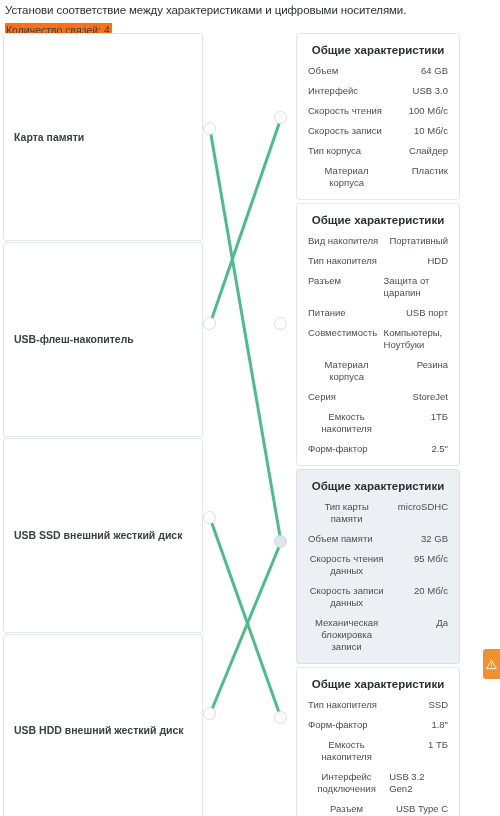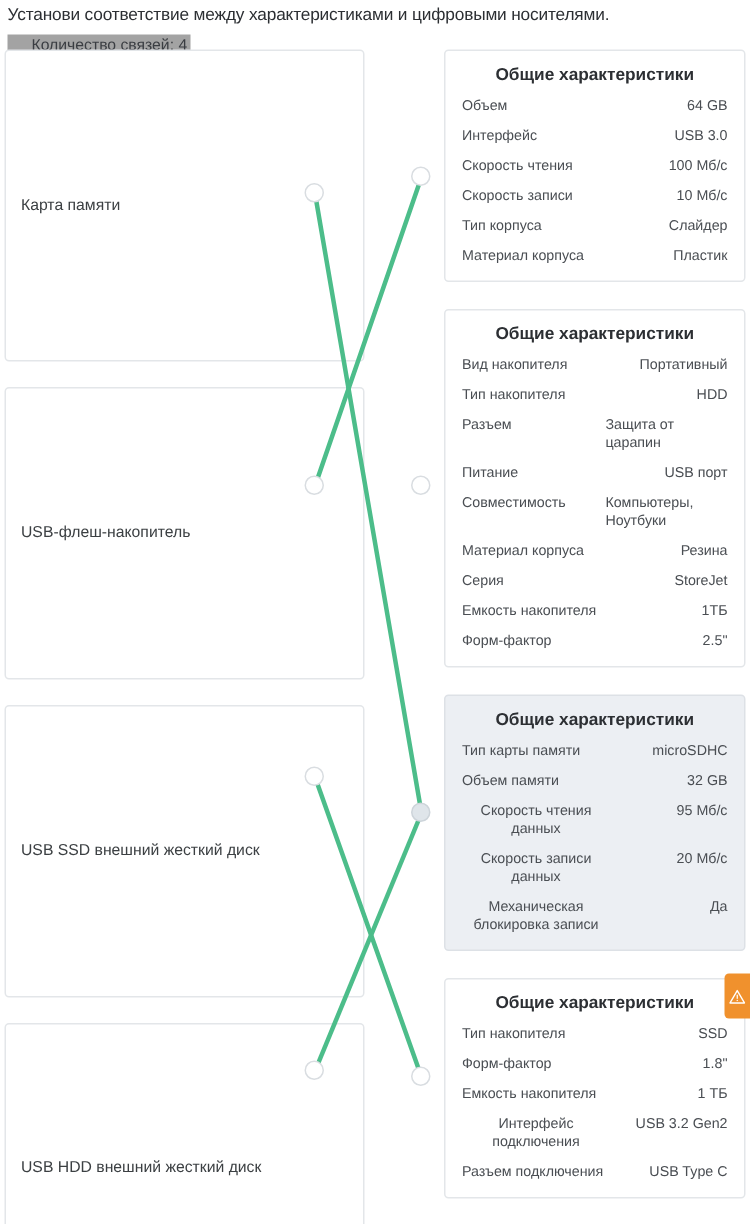--- a/index.html
+++ b/index.html
@@ -25,61 +25,62 @@
     font-weight: normal;
     color: #2c2f33;
     letter-spacing: -0.1px;
     line-height: 14px;
   }
   .link-count {
     position: absolute;
     left: 5px; top: 23px;
     font-size: 10.5px;
     color: #3a3d42;
-    background: #a3a3a3;
-    padding: 1px 2px 1px 16px;
+    background: #f97316;
+    padding: 1px 2px 1px 1px;
     line-height: 12px;
     white-space: nowrap;
   }
 
   
   .left-col {
     position: absolute;
     left: 3px; top: 33px;
     width: 200px;
   }
   .left-card {
     position: relative;
-    width: 240px;
+    width: 200px;
     border: 1px solid #e3e6e9;
     border-radius: 3px;
     background: #ffffff;
-    margin-bottom: 17px;
+    margin-bottom: 1px;
     display: flex;
     align-items: center;
+    font-weight: bold;
   }
   .left-card-label {
     font-size: 10.5px;
     color: #3c4043;
     padding: 0 10px;
     line-height: 13px;
   }
 
   
   .right-col {
     position: absolute;
     left: 296px; top: 33px;
     width: 201px;
   }
   .spec-card {
-    width: 201px;
+    width: 164px;
     border: 1px solid #e3e6e9;
     border-radius: 3px;
     background: #ffffff;
-    margin-bottom: 18px;
+    margin-bottom: 3px;
     padding: 9px 11px 9px 11px;
   }
   .spec-card.selected {
     background: #eceff3;
     border-color: #dde1e6;
   }
   .spec-title {
     text-align: center;
     font-size: 11.5px;
     font-weight: bold;

